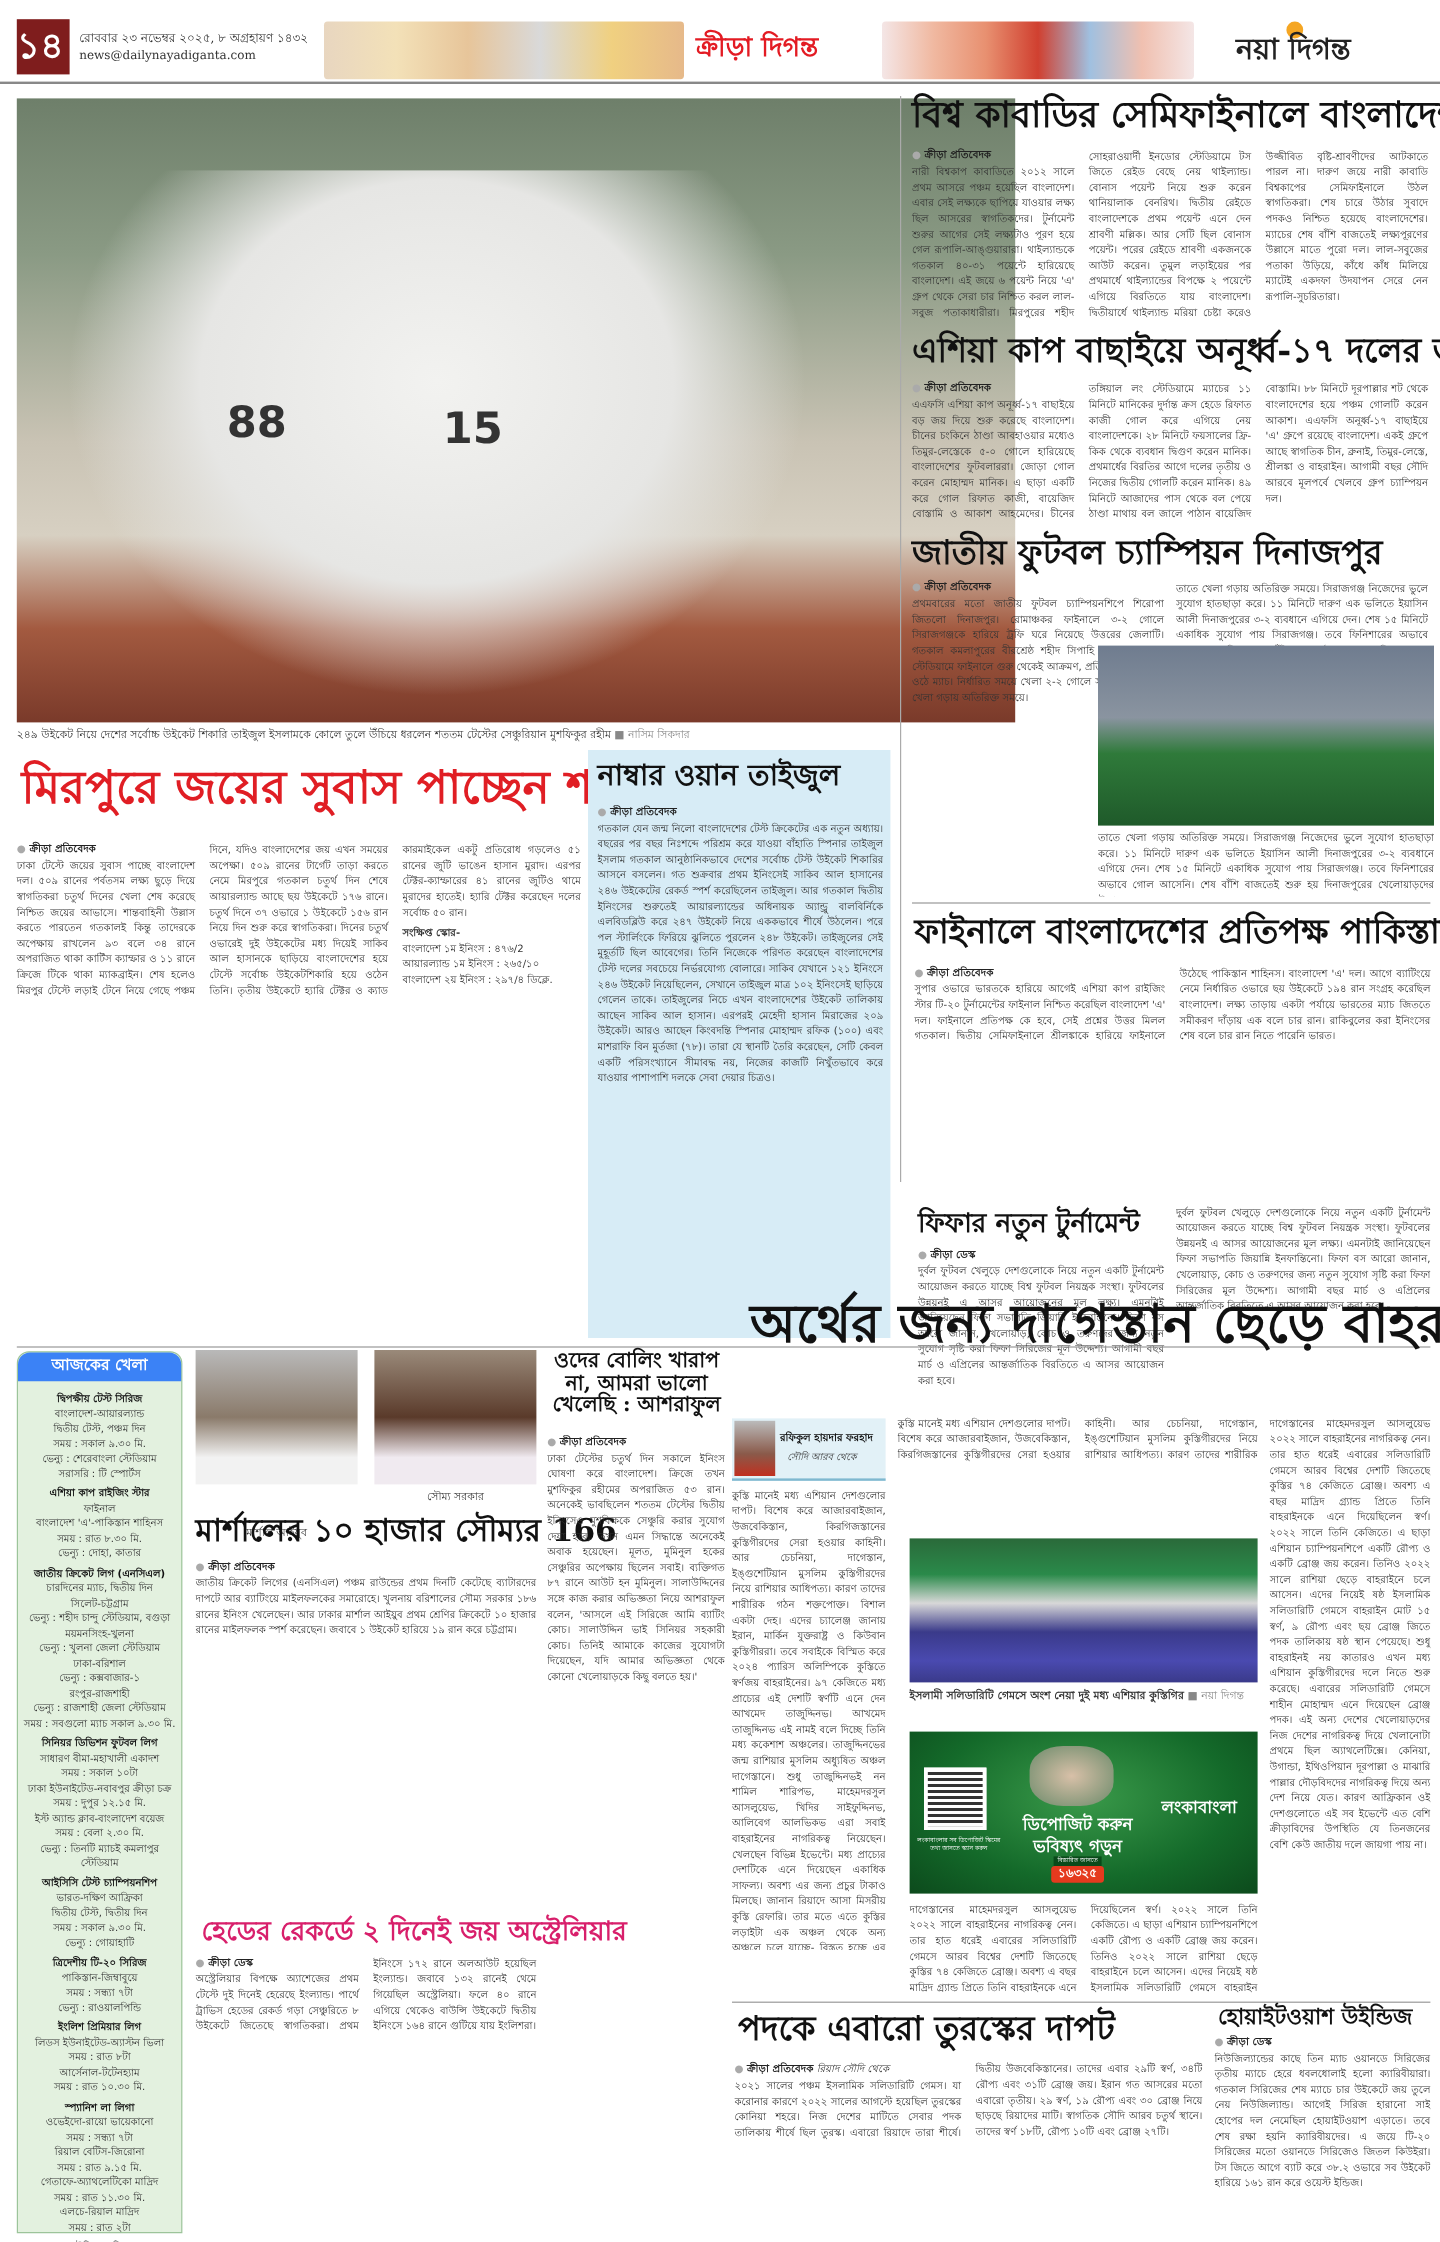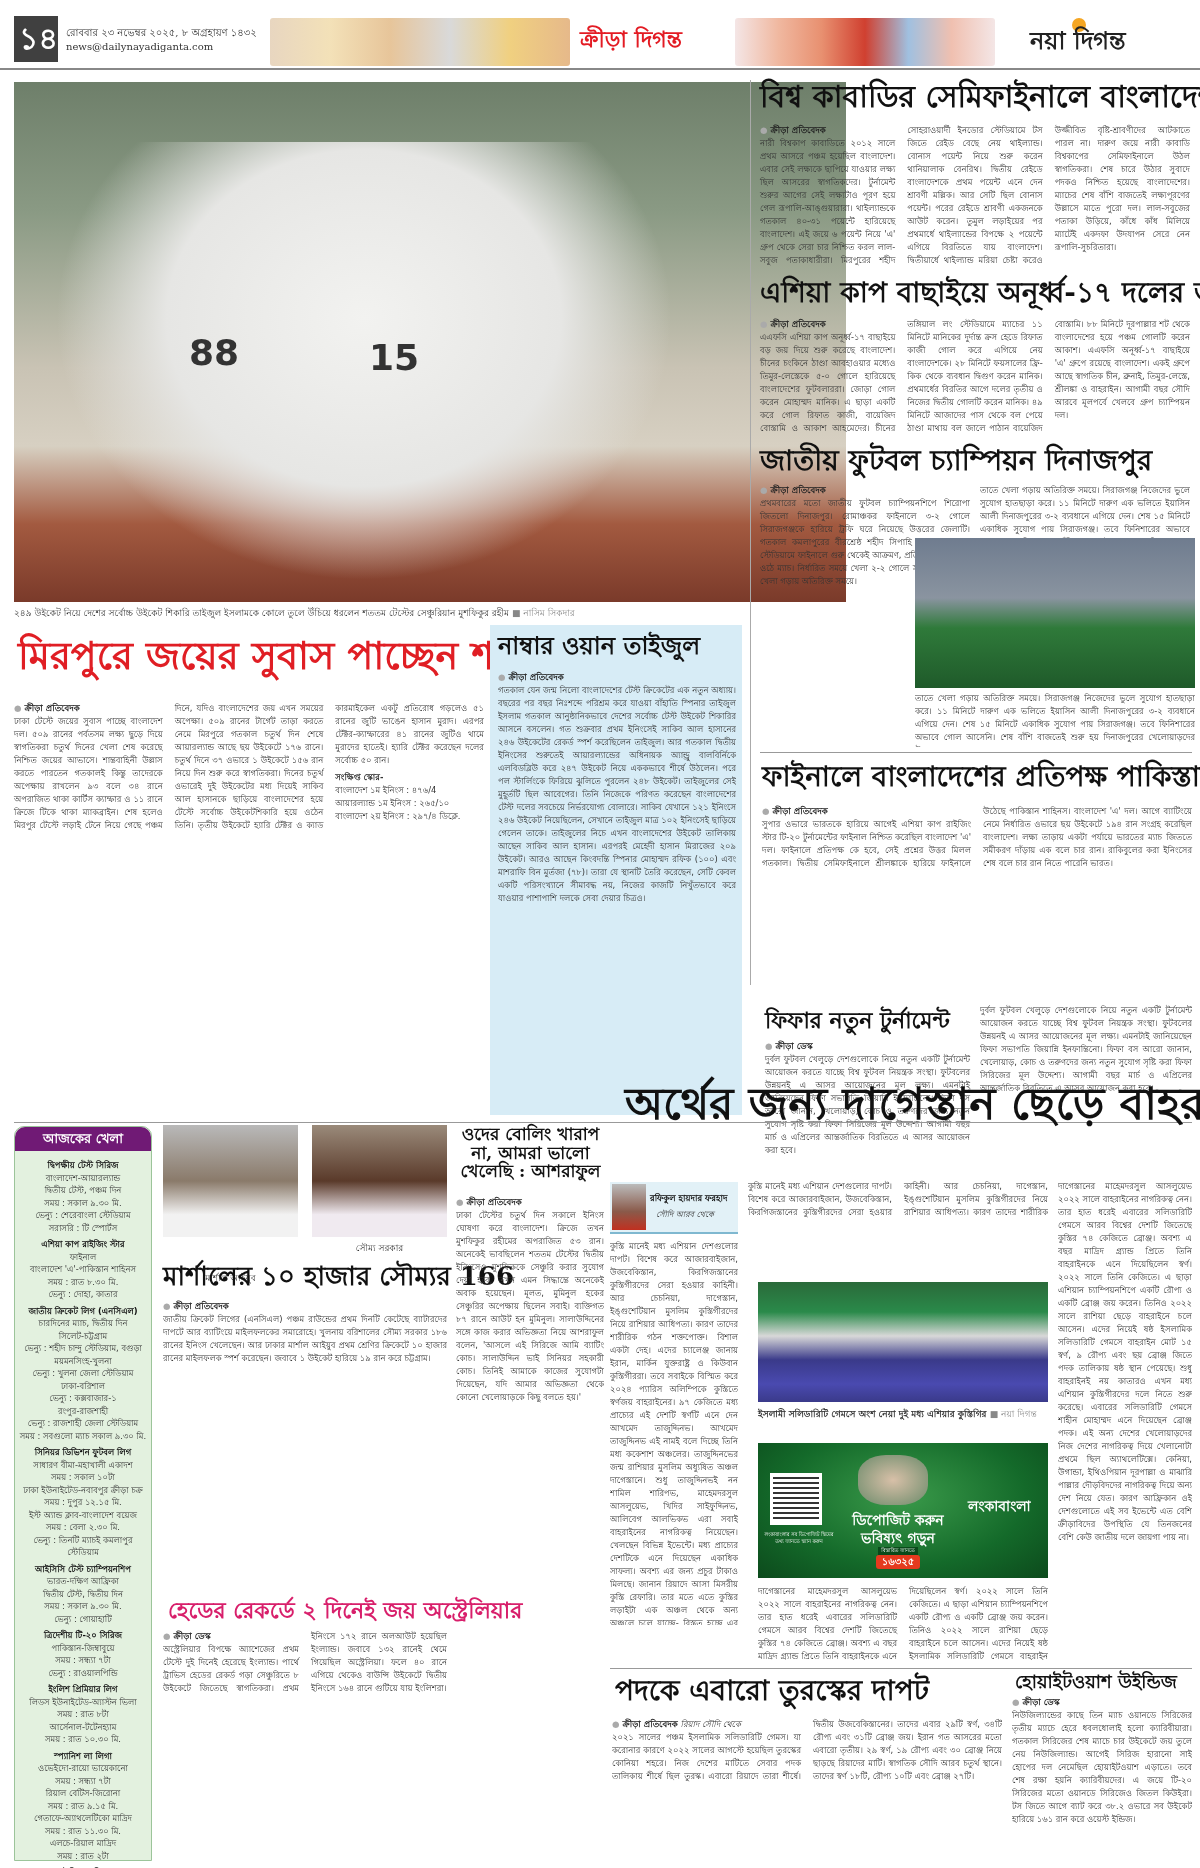--- a/index.html
+++ b/index.html
@@ -1,36 +1,36 @@
 <!DOCTYPE html>
 <html><head>
 <meta charset="utf-8">
 <style>
 *{box-sizing:border-box;margin:0;padding:0}
 body{width:1200px;height:1868px;background:#fff;font-family:"DejaVu Sans",sans-serif;color:#222;position:relative;overflow:hidden}
 .abs{position:absolute}
 .hdr{left:0;top:0;width:1200px;height:70px;border-bottom:2px solid #888}
-.pgnum{left:14px;top:16px;width:44px;height:46px;background:#404040;color:#fff;font-size:30px;font-weight:bold;text-align:right;line-height:46px;font-family:"DejaVu Serif",serif}
+.pgnum{left:14px;top:16px;width:44px;height:46px;background:#7f1d1d;color:#fff;font-size:30px;font-weight:bold;text-align:left;line-height:46px;font-family:"DejaVu Serif",serif}
 .dateline{left:66px;top:26px;font-size:10px;line-height:14px;font-family:"DejaVu Serif",serif;color:#333}
 .banner-balls{left:270px;top:18px;width:300px;height:48px;background:linear-gradient(90deg,#e8d6c0,#f3e1b8,#e7c59a,#d9d9d9,#f0d080,#e6b98a);border-radius:3px}
 .section-title{left:580px;top:22px;font-size:22px;font-weight:bold;color:#e31b23;font-family:"DejaVu Serif",serif}
 .banner-players{left:735px;top:18px;width:260px;height:48px;background:linear-gradient(90deg,#f4e6e6,#f0b8a0,#e89070,#d04030,#a0c0e0,#f0c0b0,#f4e6e6);border-radius:3px}
 .logo{left:1030px;top:22px;font-size:24px;font-weight:bold;color:#222;font-family:"DejaVu Serif",serif}
 .logo-sun{left:1072px;top:18px;width:14px;height:14px;border-radius:50%;background:#f5a623}
 .photo-main{left:14px;top:82px;width:832px;height:520px;background:linear-gradient(180deg,#6e7f6a 0%,#8a9a84 25%,#c9c3b4 55%,#d7d0c2 70%,#a35a40 85%,#7a3a2a 100%)}
 .photo-main .players{position:absolute;left:40px;top:60px;width:620px;height:440px;background:radial-gradient(ellipse at 50% 40%,#f2f2f0 0%,#e6e6e4 45%,rgba(220,220,218,0) 70%)}
 .caption{font-size:9px;color:#333;line-height:12px}
 .caption .src{color:#888}
 h1.hl{font-family:"DejaVu Serif",serif;font-weight:bold;color:#111;line-height:1.1;white-space:nowrap}
 .body{font-size:8.4px;line-height:13px;color:#333;text-align:justify;column-gap:12px}
 .byline{font-weight:bold;color:#222;font-size:8.6px}
 .byline::before{content:"● ";color:#aaa}
 .blue-box{background:#d7ecf6}
 .green-box{background:#e3f1df;border:1px solid #9cc49a}
-.green-head{background:#701a75;color:#fff;text-align:center;font-size:13px;font-weight:bold;height:24px;line-height:24px;border-radius:10px 10px 0 0}
+.green-head{background:#3b82f6;color:#fff;text-align:center;font-size:13px;font-weight:bold;height:24px;line-height:24px;border-radius:10px 10px 0 0}
 .sched{font-size:8.4px;line-height:12.5px;text-align:center;color:#333;padding:4px 4px}
 .sched .t{font-weight:bold;color:#111;margin-top:4px}
 .photo{background:#999}
 .rule-v{background:#aaa;width:1px}
 .rule-h{background:#999;height:1px}
 .ad{background:radial-gradient(ellipse at 50% 40%,#3a9a4a 0%,#146a2a 60%,#0c4a1c 100%)}
 .qr{background:repeating-linear-gradient(0deg,#fff 0 3px,#333 3px 5px),#fff;border:3px solid #fff}
 .ad-text{color:#fff;font-weight:bold;text-align:center;font-family:"DejaVu Serif",serif}
 .ad-num{background:#e53a1e;color:#fff;font-weight:bold;border-radius:3px;text-align:center}
 </style>
@@ -101,21 +101,21 @@
 </div>
 <div class="abs body" style="left:980px;top:1004px;width:212px;height:106px;overflow:hidden">
   <span>দুর্বল ফুটবল খেলুড়ে দেশগুলোকে নিয়ে নতুন একটি টুর্নামেন্ট আয়োজন করতে যাচ্ছে বিশ্ব ফুটবল নিয়ন্ত্রক সংস্থা। ফুটবলের উন্নয়নই এ আসর আয়োজনের মূল লক্ষ্য। এমনটাই জানিয়েছেন ফিফা সভাপতি জিয়ান্নি ইনফান্তিনো। ফিফা বস আরো জানান, খেলোয়াড়, কোচ ও তরুণদের জন্য নতুন সুযোগ সৃষ্টি করা ফিফা সিরিজের মূল উদ্দেশ্য। আগামী বছর মার্চ ও এপ্রিলের আন্তর্জাতিক বিরতিতে এ আসর আয়োজন করা হবে।</span>
 </div>
 
 <h1 class="abs hl" style="left:18px;top:635px;font-size:38px;color:#e01e24">মিরপুরে জয়ের সুবাস পাচ্ছেন শান্তরা</h1>
 <div class="abs body" style="left:14px;top:702px;width:470px;height:410px;columns:3">
   <div class="byline">ক্রীড়া প্রতিবেদক</div>
   <span>ঢাকা টেস্টে জয়ের সুবাস পাচ্ছে বাংলাদেশ দল। ৫০৯ রানের পর্বতসম লক্ষ্য ছুড়ে দিয়ে স্বাগতিকরা চতুর্থ দিনের খেলা শেষ করেছে নিশ্চিত জয়ের আভাসে। শান্তবাহিনী উল্লাস করতে পারতেন গতকালই কিন্তু তাদেরকে অপেক্ষায় রাখলেন ৯৩ বলে ৩৪ রানে অপরাজিত থাকা কার্টিস ক্যাম্ফার ও ১১ রানে ক্রিজে টিকে থাকা ম্যাকব্রাইন। শেষ হলেও মিরপুর টেস্টে লড়াই টেনে নিয়ে গেছে পঞ্চম দিনে, যদিও বাংলাদেশের জয় এখন সময়ের অপেক্ষা। ৫০৯ রানের টার্গেট তাড়া করতে নেমে মিরপুরে গতকাল চতুর্থ দিন শেষে আয়ারল্যান্ড আছে ছয় উইকেটে ১৭৬ রানে। চতুর্থ দিনে ৩৭ ওভারে ১ উইকেটে ১৫৬ রান নিয়ে দিন শুরু করে স্বাগতিকরা। দিনের চতুর্থ ওভারেই দুই উইকেটের মধ্য দিয়েই সাকিব আল হাসানকে ছাড়িয়ে বাংলাদেশের হয়ে টেস্টে সর্বোচ্চ উইকেটশিকারি হয়ে ওঠেন তিনি। তৃতীয় উইকেটে হ্যারি টেক্টর ও ক্যাড কারমাইকেল একটু প্রতিরোধ গড়লেও ৫১ রানের জুটি ভাঙেন হাসান মুরাদ। এরপর টেক্টর-ক্যাম্ফারের ৪১ রানের জুটিও থামে মুরাদের হাতেই। হ্যারি টেক্টর করেছেন দলের সর্বোচ্চ ৫০ রান।</span>
   <div style="font-weight:bold;margin-top:4px">সংক্ষিপ্ত স্কোর-</div>
-  <div>বাংলাদেশ ১ম ইনিংস : ৪৭৬/4</div>
+  <div>বাংলাদেশ ১ম ইনিংস : ৪৭৬/2</div>
   <div>আয়ারল্যান্ড ১ম ইনিংস : ২৬৫/১০</div>
   <div>বাংলাদেশ ২য় ইনিংস : ২৯৭/৪ ডিক্লে.</div>
 </div>
 
 <div class="abs blue-box" style="left:490px;top:625px;width:252px;height:490px">
   <h1 class="hl" style="position:absolute;left:8px;top:8px;font-size:24px">নাম্বার ওয়ান তাইজুল</h1>
   <div class="body" style="position:absolute;left:8px;top:46px;width:238px;height:440px;overflow:hidden">
     <div class="byline">ক্রীড়া প্রতিবেদক</div>
     <span>গতকাল যেন জন্ম নিলো বাংলাদেশের টেস্ট ক্রিকেটের এক নতুন অধ্যায়। বছরের পর বছর নিঃশব্দে পরিশ্রম করে যাওয়া বাঁহাতি স্পিনার তাইজুল ইসলাম গতকাল আনুষ্ঠানিকভাবে দেশের সর্বোচ্চ টেস্ট উইকেট শিকারির আসনে বসলেন। গত শুক্রবার প্রথম ইনিংসেই সাকিব আল হাসানের ২৪৬ উইকেটের রেকর্ড স্পর্শ করেছিলেন তাইজুল। আর গতকাল দ্বিতীয় ইনিংসের শুরুতেই আয়ারল্যান্ডের অধিনায়ক অ্যান্ড্রু বালবির্নিকে এলবিডব্লিউ করে ২৪৭ উইকেট নিয়ে এককভাবে শীর্ষে উঠলেন। পরে পল স্টার্লিংকে ফিরিয়ে ঝুলিতে পুরলেন ২৪৮ উইকেট। তাইজুলের সেই মুহূর্তটি ছিল আবেগের। তিনি নিজেকে পরিণত করেছেন বাংলাদেশের টেস্ট দলের সবচেয়ে নির্ভরযোগ্য বোলারে। সাকিব যেখানে ১২১ ইনিংসে ২৪৬ উইকেট নিয়েছিলেন, সেখানে তাইজুল মাত্র ১০২ ইনিংসেই ছাড়িয়ে গেলেন তাকে। তাইজুলের নিচে এখন বাংলাদেশের উইকেট তালিকায় আছেন সাকিব আল হাসান। এরপরই মেহেদী হাসান মিরাজের ২০৯ উইকেট। আরও আছেন কিংবদন্তি স্পিনার মোহাম্মদ রফিক (১০০) এবং মাশরাফি বিন মুর্তজা (৭৮)। তারা যে স্থানটি তৈরি করেছেন, সেটি কেবল একটি পরিসংখ্যানে সীমাবদ্ধ নয়, নিজের কাজটি নিখুঁতভাবে করে যাওয়ার পাশাপাশি দলকে সেবা দেয়ার চিত্রও।</span>
   </div>

